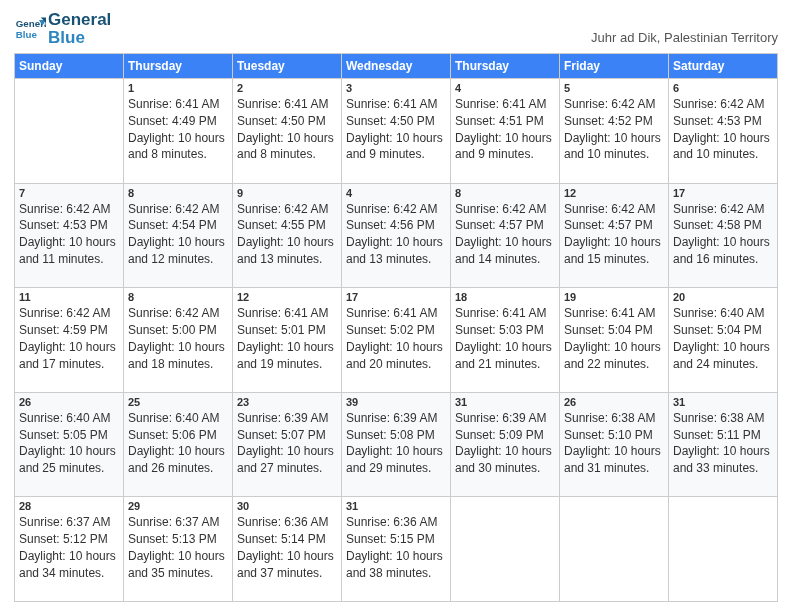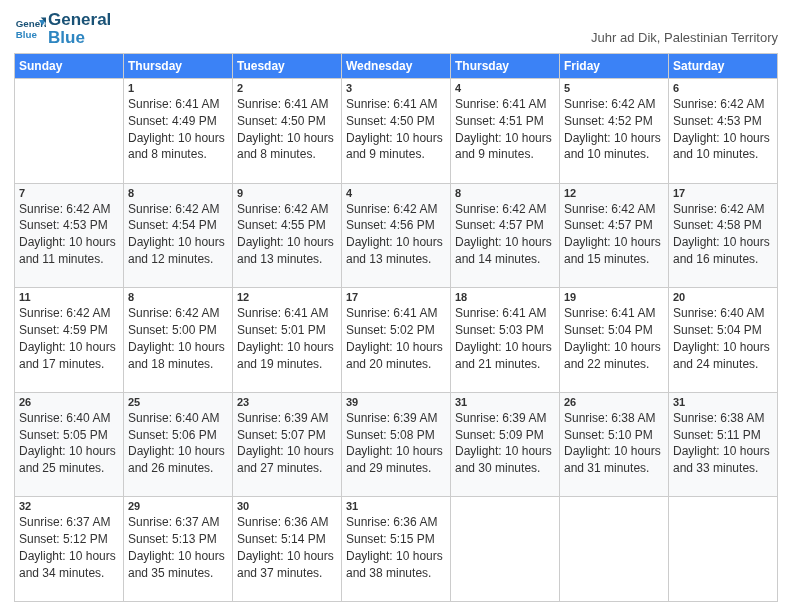--- a/index.html
+++ b/index.html
@@ -322,21 +322,21 @@
           <td>
             <span class="day-number">31</span>
             <div class="day-info" style="white-space: pre-line;">Sunrise: 6:38 AM
 Sunset: 5:11 PM
 Daylight: 10 hours
 and 33 minutes.</div>
           </td>
         </tr>
         <tr class="row-odd">
           <td>
-            <span class="day-number">32</span>
+            <span class="day-number">28</span>
             <div class="day-info" style="white-space: pre-line;">Sunrise: 6:37 AM
 Sunset: 5:12 PM
 Daylight: 10 hours
 and 34 minutes.</div>
           </td>
           <td>
             <span class="day-number">29</span>
             <div class="day-info" style="white-space: pre-line;">Sunrise: 6:37 AM
 Sunset: 5:13 PM
 Daylight: 10 hours

